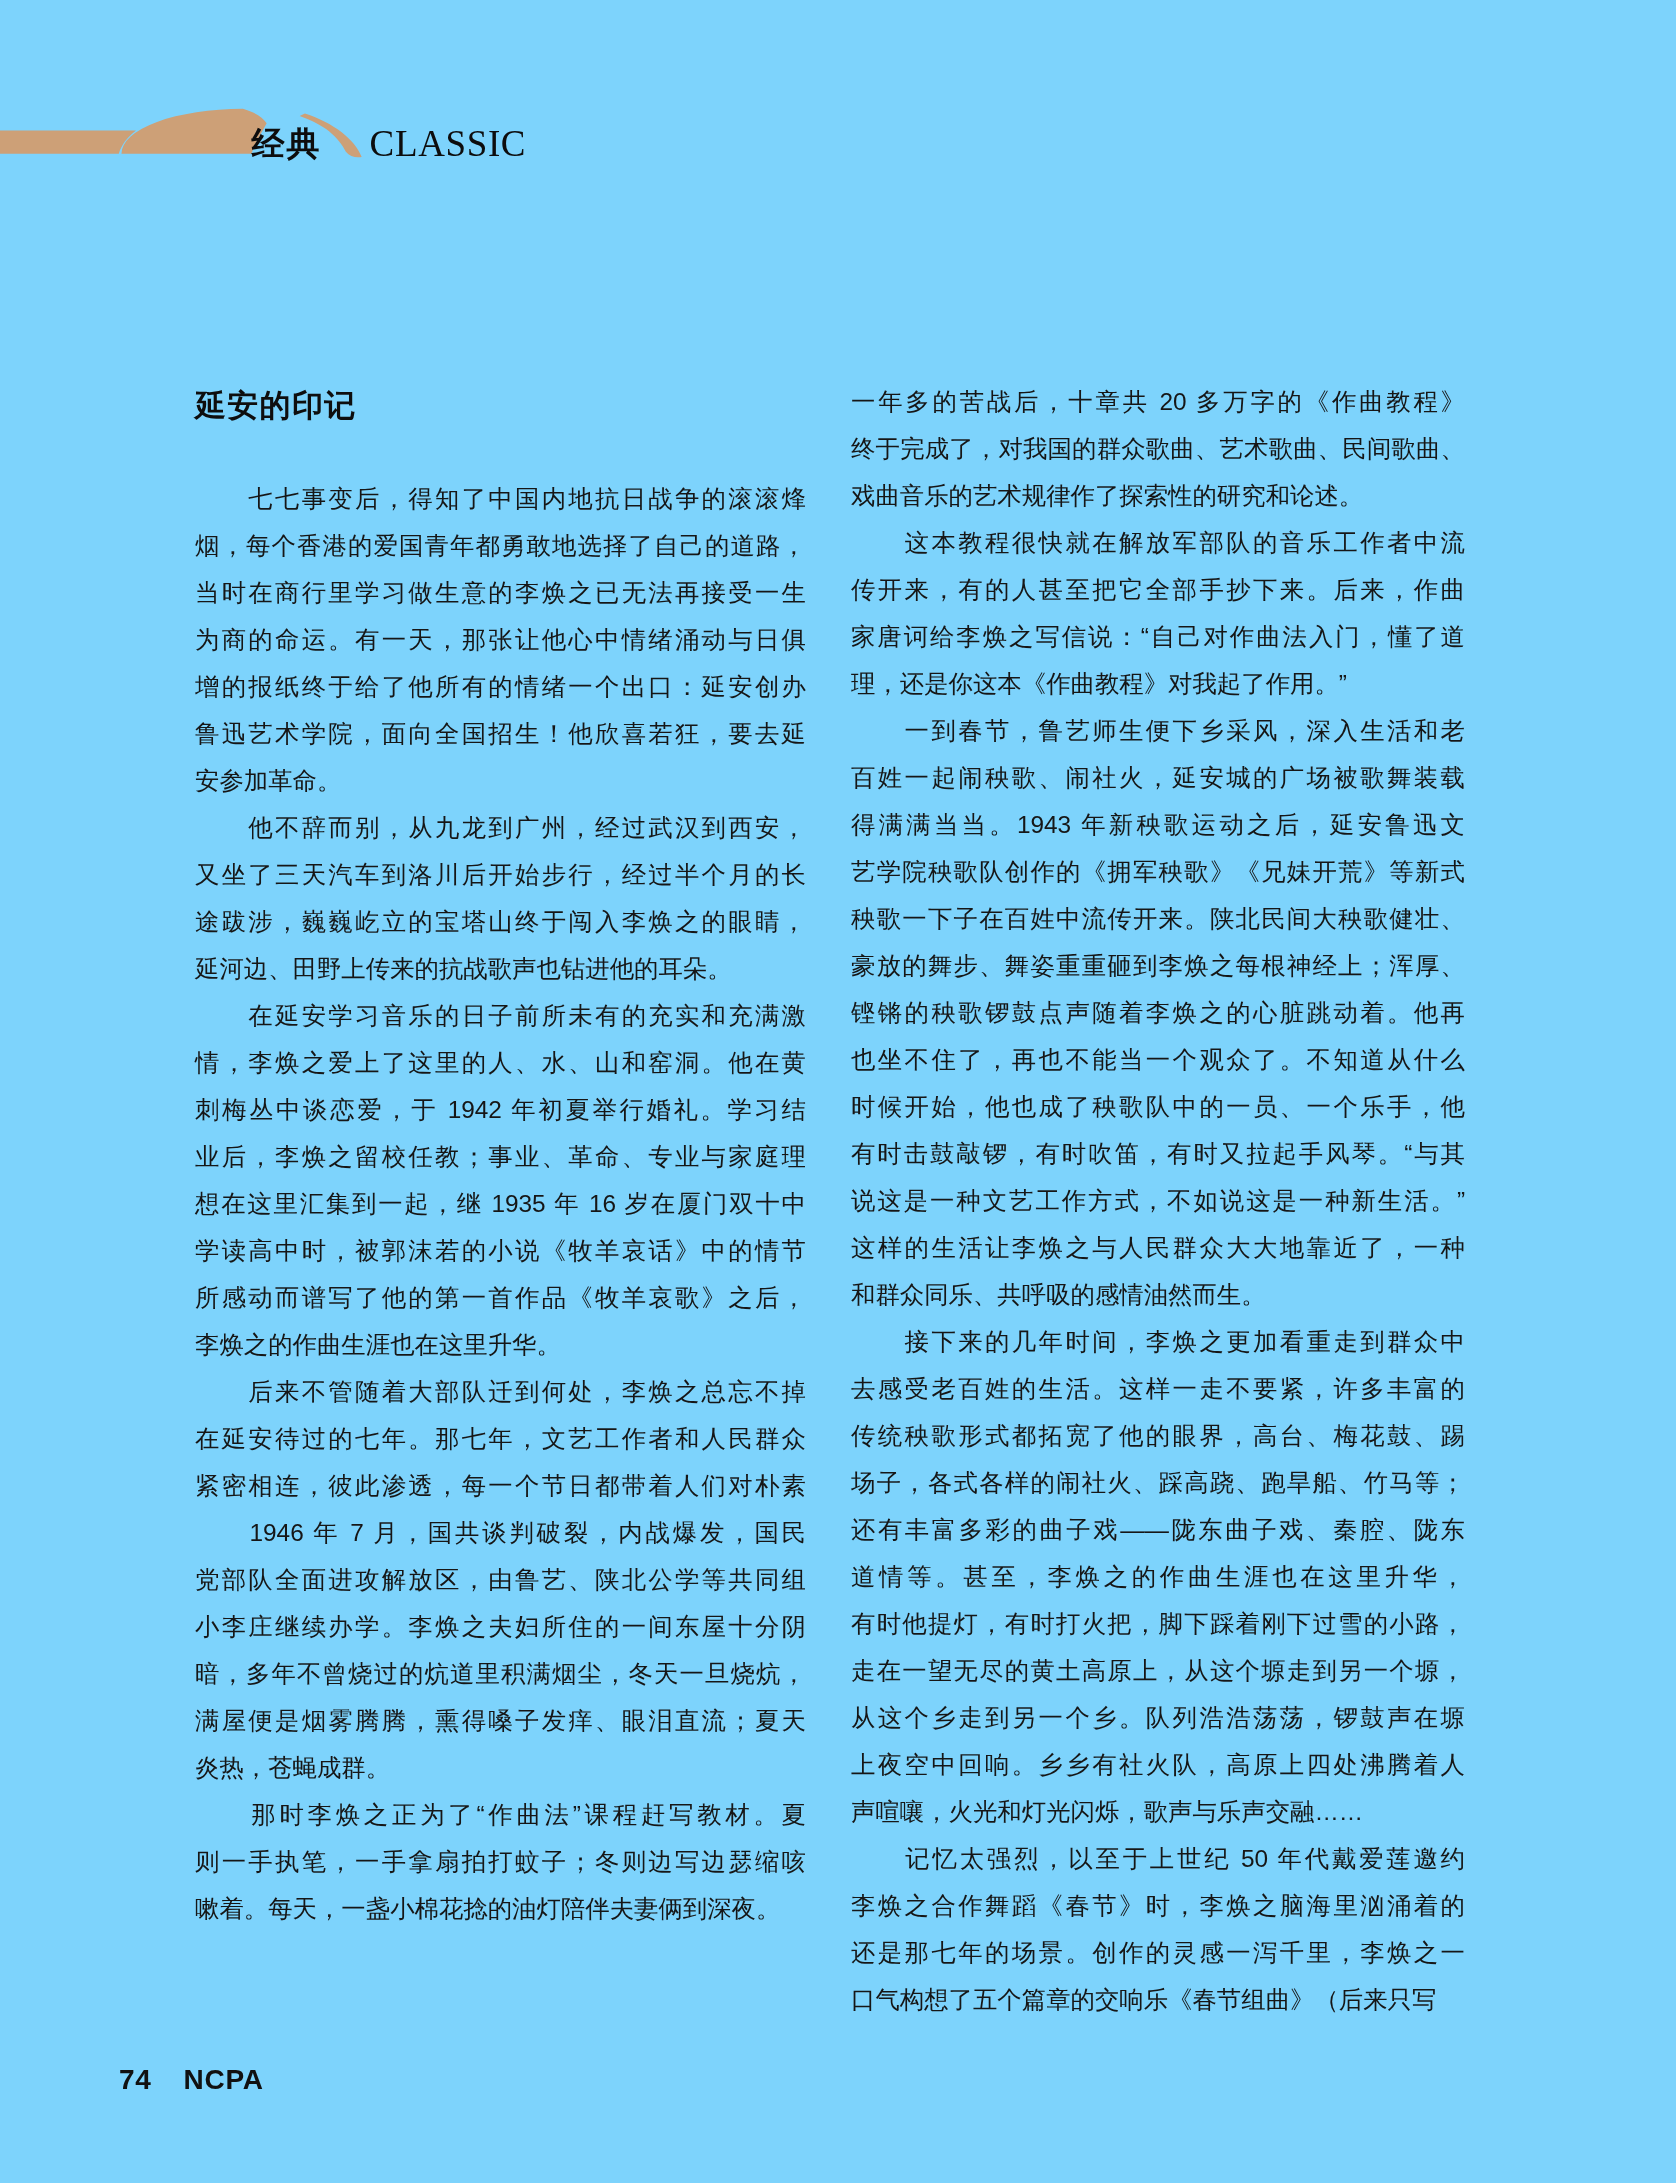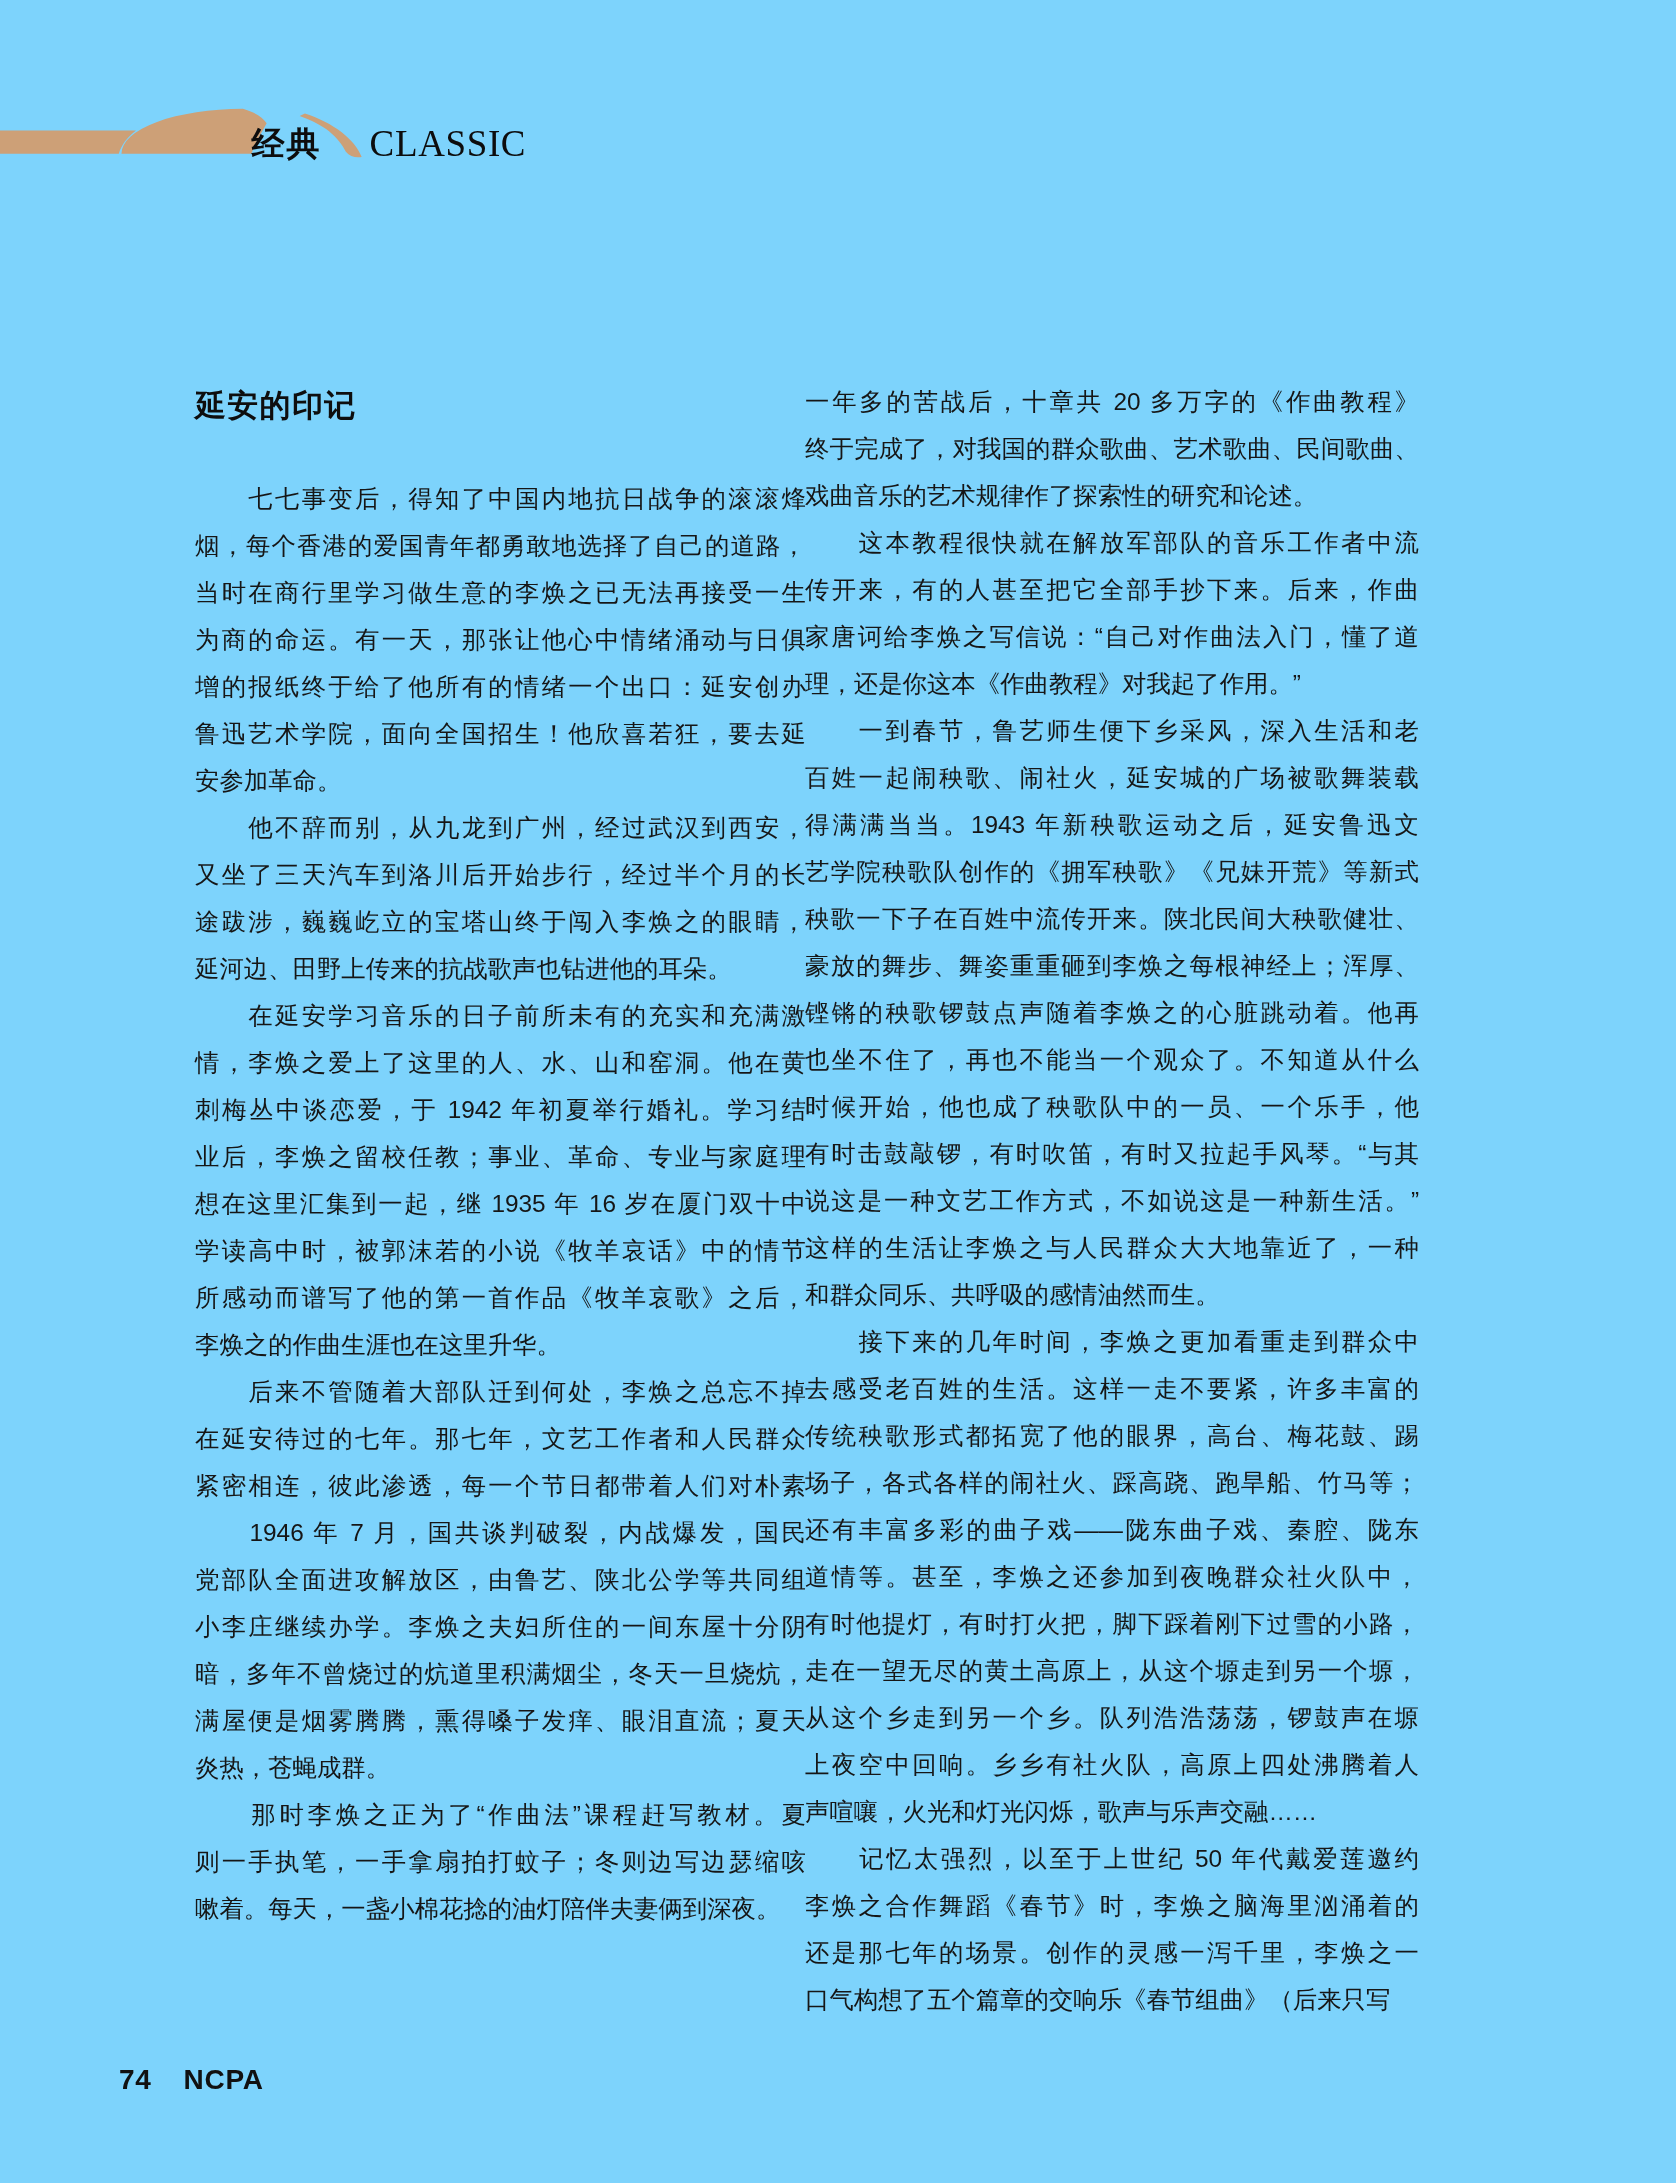--- a/index.html
+++ b/index.html
@@ -42,21 +42,21 @@
     position: absolute;
     left: 195px;
     top: 385px;
     font-size: 31px;
     font-weight: bold;
     letter-spacing: 1.3px;
     color: #0e0e0e;
   }
   .column { position: absolute; }
   .column-left  { left: 195px;  top: 475px; width: 611px; }
-  .column-right { left: 805px; top: 378px; width: 614px; }
+  .column-right { left: 851px; top: 378px; width: 614px; }
   .line {
     height: 47px;
     line-height: 47px;
     font-size: 24.4px;
     color: #161616;
     text-align: justify;
     text-align-last: justify;
   }
   .line.end { text-align: center; text-align-last: left; }
 
@@ -145,21 +145,21 @@
       <div class="line">时候开始，他也成了秧歌队中的一员、一个乐手，他</div>
       <div class="line">有时击鼓敲锣，有时吹笛，有时又拉起手风琴。“与其</div>
       <div class="line">说这是一种文艺工作方式，不如说这是一种新生活。”</div>
       <div class="line">这样的生活让李焕之与人民群众大大地靠近了，一种</div>
       <div class="line end">和群众同乐、共呼吸的感情油然而生。</div>
       <div class="line">　　接下来的几年时间，李焕之更加看重走到群众中</div>
       <div class="line">去感受老百姓的生活。这样一走不要紧，许多丰富的</div>
       <div class="line">传统秧歌形式都拓宽了他的眼界，高台、梅花鼓、踢</div>
       <div class="line">场子，各式各样的闹社火、踩高跷、跑旱船、竹马等；</div>
       <div class="line">还有丰富多彩的曲子戏——陇东曲子戏、秦腔、陇东</div>
-      <div class="line">道情等。甚至，李焕之还参加到夜晚群众社火队中，</div>
+      <div class="line">道情等。甚至，李焕之的作曲生涯也在这里升华，</div>
       <div class="line">有时他提灯，有时打火把，脚下踩着刚下过雪的小路，</div>
       <div class="line">走在一望无尽的黄土高原上，从这个塬走到另一个塬，</div>
       <div class="line">从这个乡走到另一个乡。队列浩浩荡荡，锣鼓声在塬</div>
       <div class="line">上夜空中回响。乡乡有社火队，高原上四处沸腾着人</div>
       <div class="line end">声喧嚷，火光和灯光闪烁，歌声与乐声交融……</div>
       <div class="line">　　记忆太强烈，以至于上世纪 50 年代戴爱莲邀约</div>
       <div class="line">李焕之合作舞蹈《春节》时，李焕之脑海里汹涌着的</div>
       <div class="line">还是那七年的场景。创作的灵感一泻千里，李焕之一</div>
       <div class="line end">口气构想了五个篇章的交响乐《春节组曲》（后来只写</div>
     </div>

